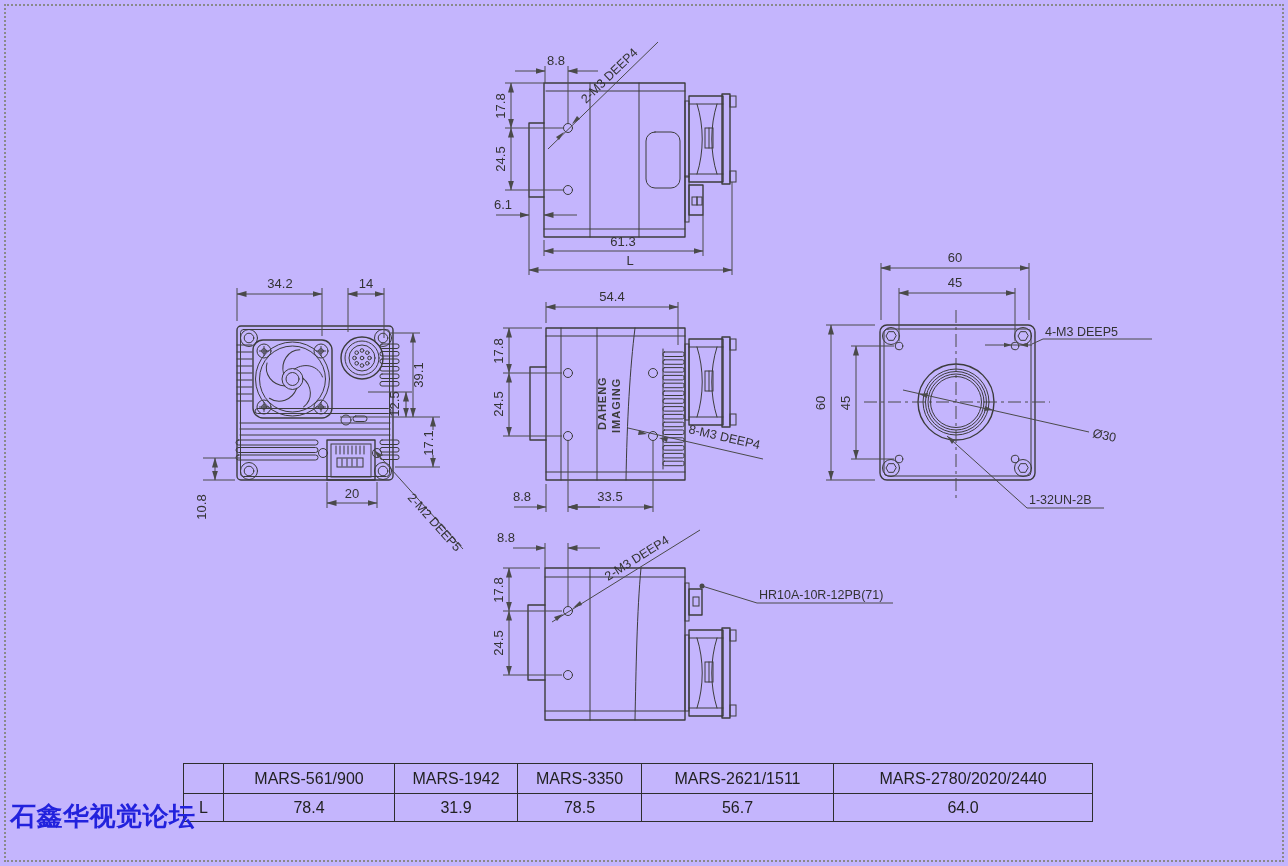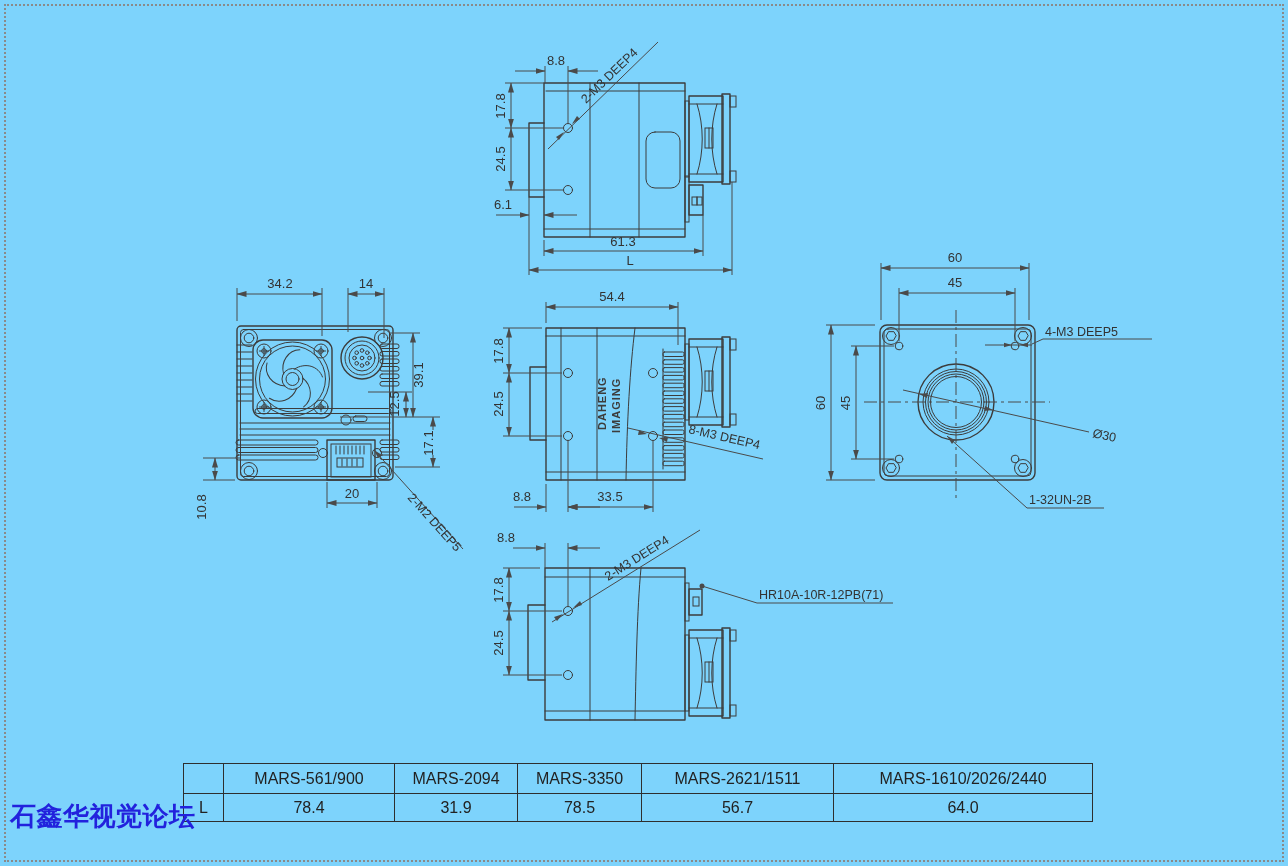--- a/index.html
+++ b/index.html
@@ -1,16 +1,16 @@
 <!DOCTYPE html>
 <html><head>
 <meta charset="utf-8">
 <style>
   html,body{margin:0;padding:0;background:#fff;}
-  .page{position:relative;width:1288px;height:866px;background:#7dd3fc;overflow:hidden;
+  .page{position:relative;width:1288px;height:866px;background:#c4b5fd;overflow:hidden;
         font-family:"Liberation Sans",sans-serif;}
   .page-border{position:absolute;inset:4px;border:2px dotted #8a8a8a;pointer-events:none;}
   svg{position:absolute;left:0;top:0;}
   .ln{fill:none;stroke:#3c3c3c;stroke-width:1.4;stroke-linecap:round;stroke-linejoin:round;}
   .l2{fill:none;stroke:#3c3c3c;stroke-width:1;stroke-linecap:round;}
   .dm{fill:none;stroke:#4a4a4a;stroke-width:1;}
   .cl{fill:none;stroke:#4a4a4a;stroke-width:1;stroke-dasharray:13 4 3 4;}
   .ar{fill:#4a4a4a;stroke:none;}
   .t{font-family:"Liberation Sans",sans-serif;font-size:13px;fill:#333;}
   .tc{text-anchor:middle;}
@@ -440,24 +440,24 @@
         <text x="759" y="599" class="cap">HR10A-10R-12PB(71)</text>
       </g>
     </g>
   </svg>
 
   <table class="dim-table">
     <tbody>
         <tr>
       <td class="c0"></td>
       <td class="c1">MARS-561/900</td>
-      <td class="c2">MARS-2094</td>
+      <td class="c2">MARS-1942</td>
       <td class="c3">MARS-3350</td>
       <td class="c4">MARS-2621/1511</td>
-      <td class="c5">MARS-1610/2026/2440</td>
+      <td class="c5">MARS-2780/2020/2440</td>
     </tr>
     <tr>
       <td class="c0">L</td>
       <td class="c1">78.4</td>
       <td class="c2">31.9</td>
       <td class="c3">78.5</td>
       <td class="c4">56.7</td>
       <td class="c5">64.0</td>
     </tr>
   </tbody>

